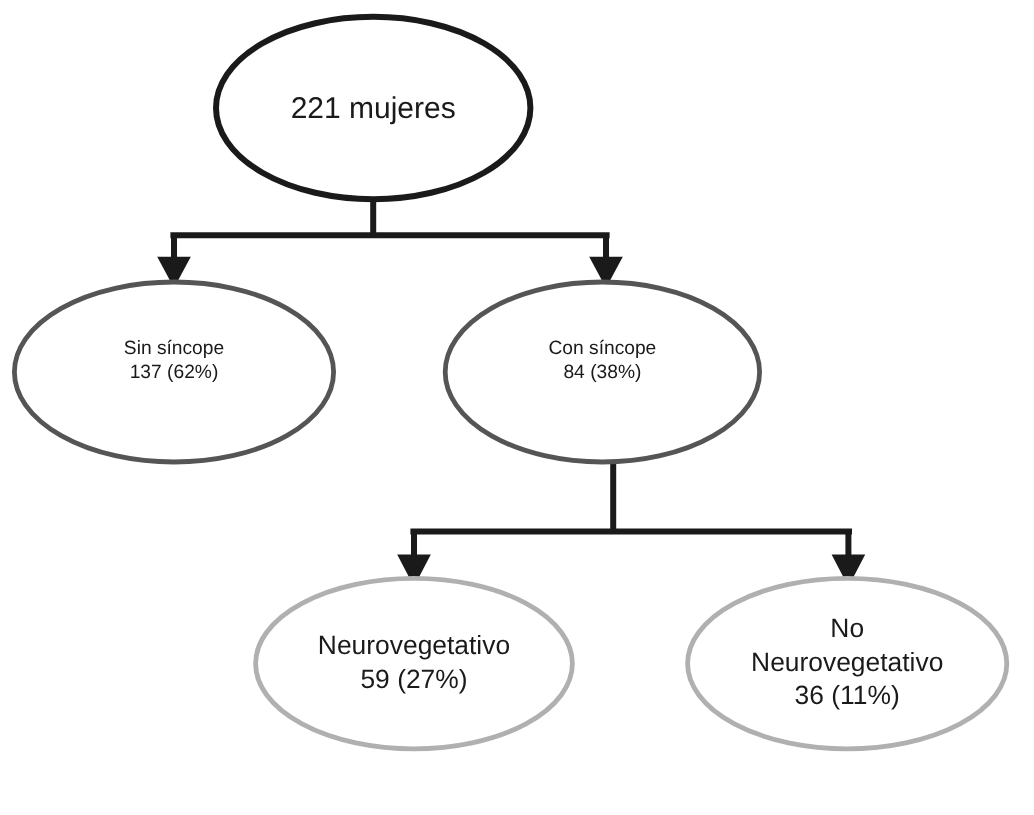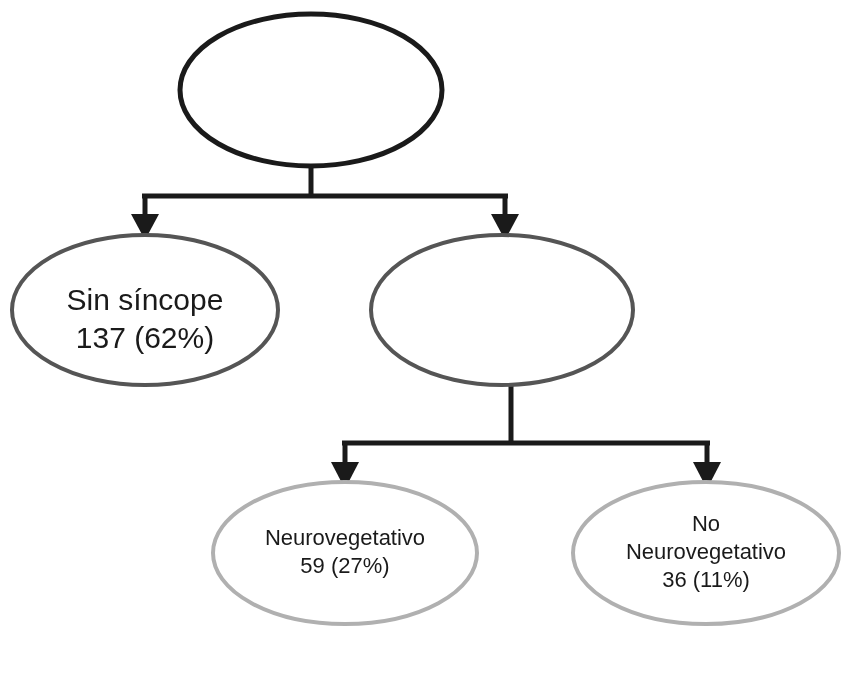--- a/index.html
+++ b/index.html
@@ -30,21 +30,21 @@
     color: #1a1a1a;
     line-height: 1.28;
     white-space: pre;
     pointer-events: none;
     font-family: "Liberation Sans", sans-serif;
   }
   .node-root-label {
     font-size: 25px;
   }
   .node-mid-label {
-    font-size: 30px;
+    font-size: 16px;
   }
   .node-leaf-label {
     font-size: 22px;
   }
 </style>
 </head>
 <body>
 
 <div id="flowchart-canvas">
 
@@ -72,24 +72,27 @@
 
     <ellipse cx="145" cy="310" rx="133" ry="75" fill="#ffffff" stroke="#555555" stroke-width="4"></ellipse>
 
     <ellipse cx="502" cy="310" rx="131" ry="75" fill="#ffffff" stroke="#555555" stroke-width="4"></ellipse>
 
     <ellipse cx="345" cy="553" rx="132" ry="71" fill="#ffffff" stroke="#b0b0b0" stroke-width="4"></ellipse>
 
     <ellipse cx="706" cy="553" rx="133" ry="71" fill="#ffffff" stroke="#b0b0b0" stroke-width="4"></ellipse>
   </svg>
 
+  <div class="node-label node-root-label" style="left:180px; top:74px; width:262px;">221 mujeres</div>
 
   <div class="node-label node-mid-label" style="left:12px; top:281px; width:266px;">Sin síncope
 137 (62%)</div>
 
+  <div class="node-label node-mid-label" style="left:371px; top:281px; width:262px;">Con síncope
+84 (38%)</div>
 
   <div class="node-label node-leaf-label" style="left:213px; top:524px; width:264px;">Neurovegetativo
 59 (27%)</div>
 
   <div class="node-label node-leaf-label" style="left:573px; top:510px; width:266px;">No
 Neurovegetativo
 36 (11%)</div>
 
 </div>
 

